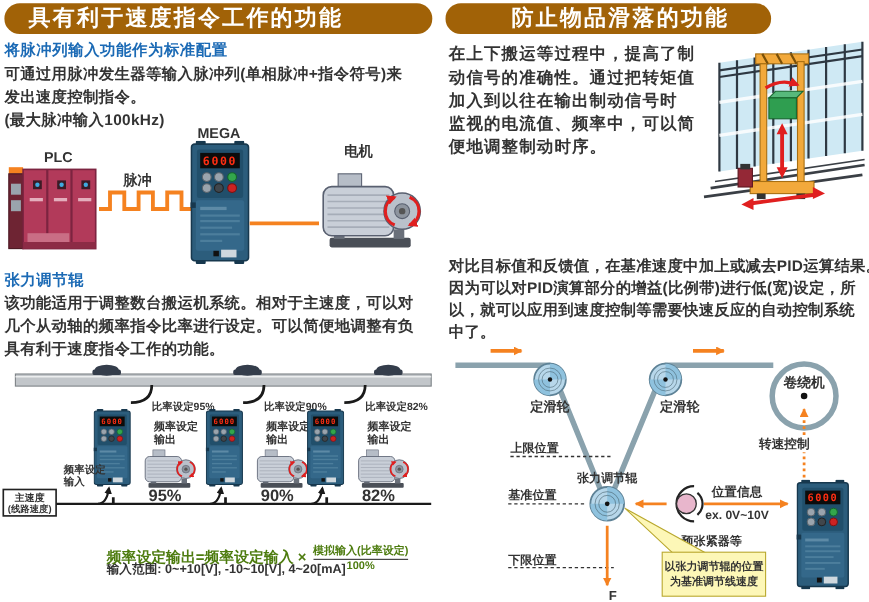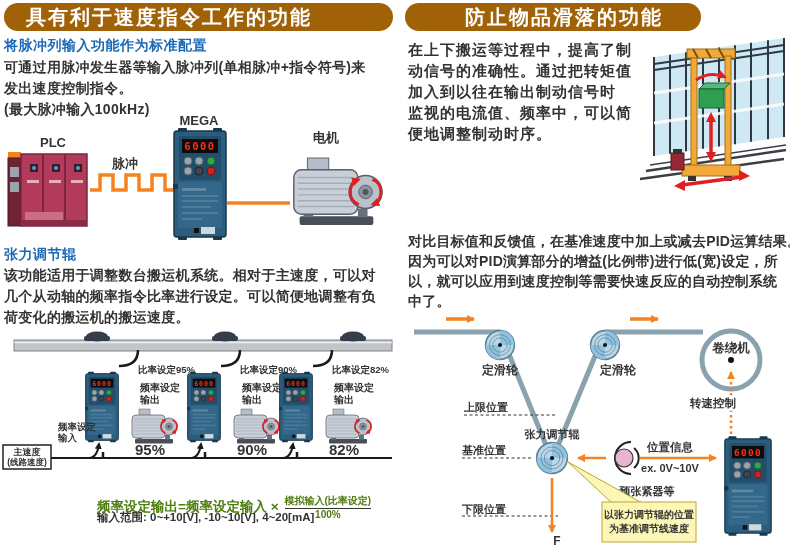--- a/index.html
+++ b/index.html
@@ -130,21 +130,21 @@
     <path d="M227,91 H290" stroke="#f58220" stroke-width="3.5"></path>
     <text x="326" y="30" text-anchor="middle" font-size="13">电机</text>
     <use href="#sym-motor" x="288" y="38" width="97" height="82"></use>
   </svg>
 
   <div class="subhead" style="left:4px;top:246px;">张力调节辊</div>
 
   <div class="bodytext b-left2" style="left:4px;top:265px;">
     <div>该功能适用于调整数台搬运机系统。相对于主速度，可以对</div>
     <div>几个从动轴的频率指令比率进行设定。可以简便地调整有负</div>
-    <div>荷变化的搬运机的搬运速度。</div>
+    <div>具有利于速度指令工作的功能。</div>
   </div>
 
   <svg style="left:0;top:330px;" width="395" height="142" viewBox="0 0 395 142">
     <rect x="14" y="10" width="378" height="11" fill="#c2c6ca" stroke="#7e8387"></rect>
     <path d="M14,12.5 H392" stroke="#ffffff" stroke-width="1.5" opacity=".7"></path>
     <g>
       <rect x="84" y="6" width="26" height="5" rx="2" fill="#343d4b"></rect>
         <ellipse cx="97" cy="6.5" rx="11" ry="5" fill="#343d4b"></ellipse>
       <rect x="212" y="6" width="26" height="5" rx="2" fill="#343d4b"></rect>
         <ellipse cx="225" cy="6.5" rx="11" ry="5" fill="#343d4b"></ellipse>

